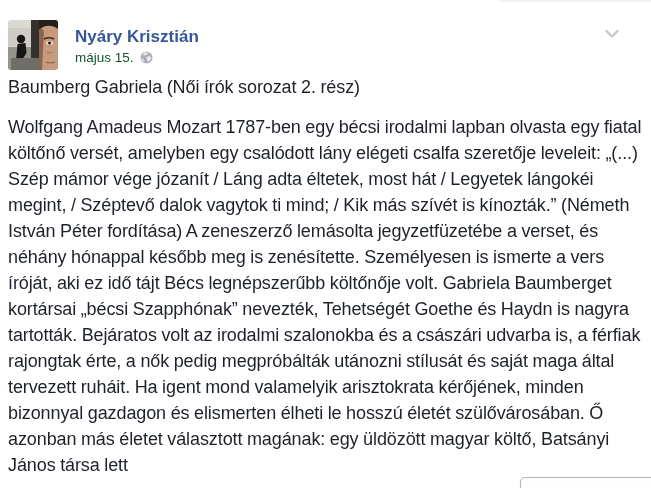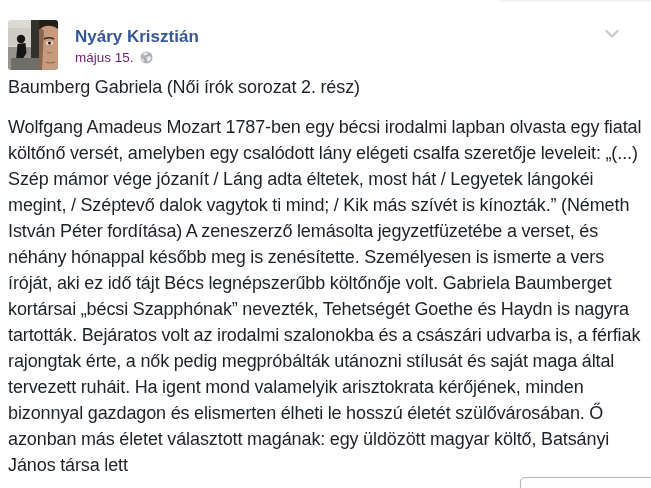--- a/index.html
+++ b/index.html
@@ -36,21 +36,21 @@
     text-decoration: none;
     cursor: pointer;
     line-height: 22px;
   }
   .meta-row {
     position: absolute;
     left: 75px; top: 30px;
     display: flex;
     align-items: center;
     font-size: 13.5px;
-    color: #701a75;
+    color: #14532d;
     line-height: 17px;
   }
   .timestamp { cursor: pointer; }
   .globe { margin-left: 6px; display: inline-flex; }
   .menu-button {
     position: absolute;
     right: 12px; top: 6px;
     width: 22px; height: 18px;
     display: flex; align-items: center; justify-content: center;
     cursor: pointer;

